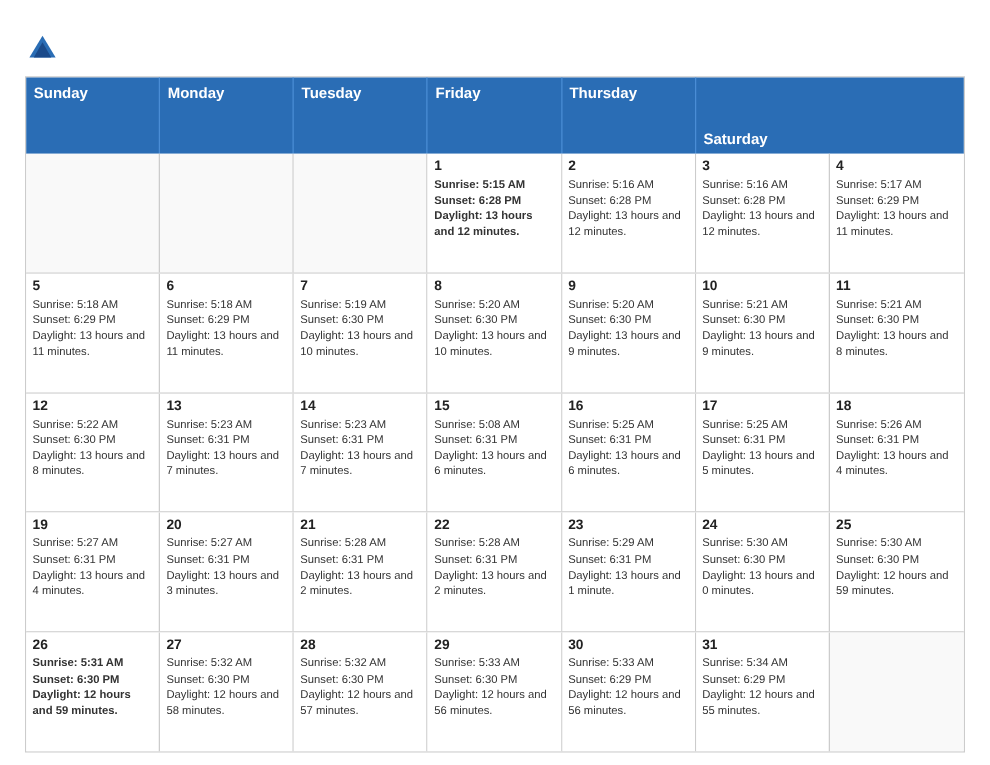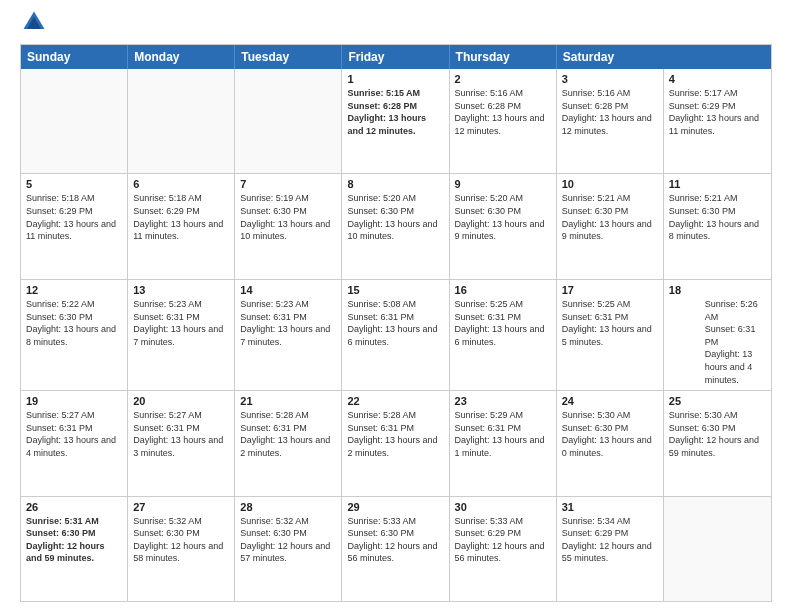--- a/index.html
+++ b/index.html
@@ -6,21 +6,21 @@
     body {
       width: 792px;
       height: 612px;
       font-family: Arial, sans-serif;
       background: #fff;
       overflow: hidden;
     }
     .page {
       width: 792px;
       height: 612px;
-      padding: 8px 20px 10px 20px;
+      padding: 25px 20px 10px 20px;
       display: flex;
       flex-direction: column;
     }
     .header {
       display: flex;
       justify-content: space-between;
       align-items: flex-start;
       margin-bottom: 8px;
     }
     .logo {
@@ -71,21 +71,21 @@
       background: #2a6db5;
     }
     .cal-header-cell {
       color: #fff;
       font-size: 12px;
       font-weight: bold;
       padding: 5px 6px;
       text-align: left;
       border-right: 1px solid #4a8dd5;
     }
-    .cal-header-cell:last-child { border-right: none; }
+    .cal-header-cell:last-child { border-right: none; margin-top: 37px; }
     .cal-body {
       flex: 1;
       display: flex;
       flex-direction: column;
     }
     .cal-row {
       display: grid;
       grid-template-columns: repeat(7, 1fr);
       flex: 1;
       border-top: 1px solid #ccc;
@@ -250,21 +250,21 @@
 Daylight: 13 hours and 6 minutes.</div>
           </div>
           <div class="cal-cell">
             <div class="day-num">17</div>
             <div class="cell-text" style="white-space: pre-line;">Sunrise: 5:25 AM
 Sunset: 6:31 PM
 Daylight: 13 hours and 5 minutes.</div>
           </div>
           <div class="cal-cell">
             <div class="day-num">18</div>
-            <div class="cell-text" style="white-space: pre-line; margin-left: 36px;">Sunrise: 5:26 AM
+            <div class="cell-text" style="white-space: pre-line;">Sunrise: 5:26 AM
 Sunset: 6:31 PM
 Daylight: 13 hours and 4 minutes.</div>
           </div>
         </div>
         <div class="cal-row">
           <div class="cal-cell">
             <div class="day-num">19</div>
             <div class="cell-text" style="white-space: pre-line;">Sunrise: 5:27 AM
 Sunset: 6:31 PM
 Daylight: 13 hours and 4 minutes.</div>

